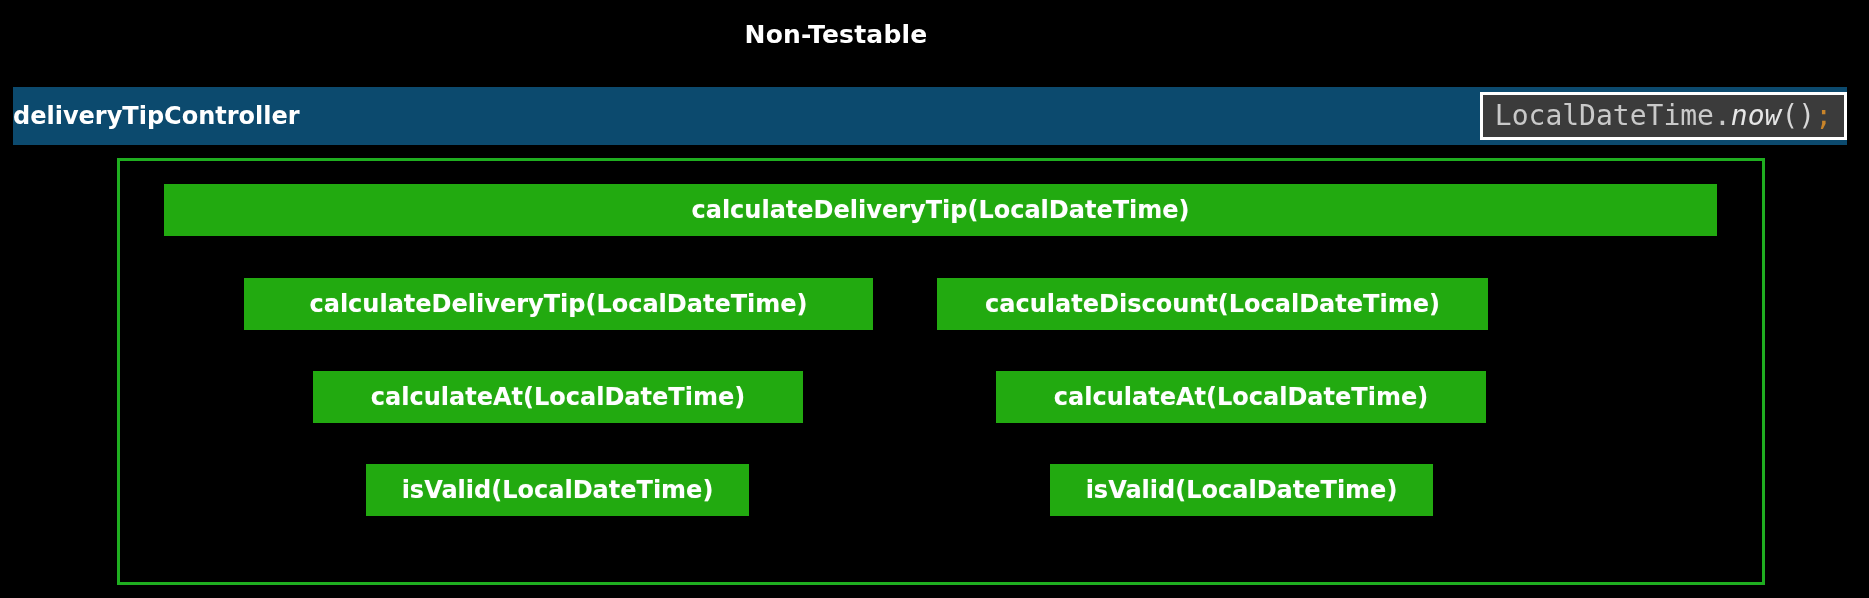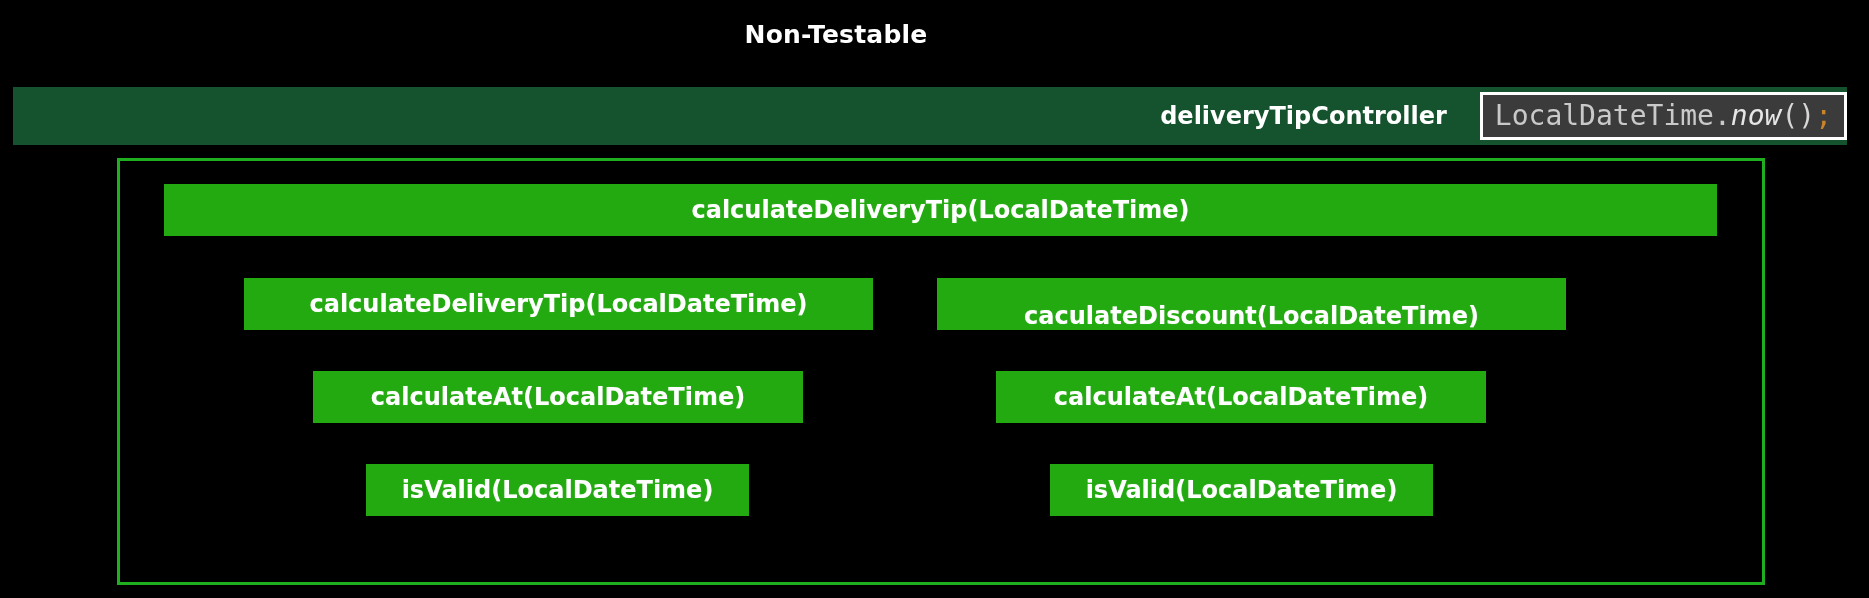--- a/index.html
+++ b/index.html
@@ -36,24 +36,24 @@
     font-family: "DejaVu Sans", sans-serif;
   }
 
   
   .controller-bar {
     position: absolute;
     left: 13px;
     top: 87px;
     width: 1834px;
     height: 58px;
-    background: #14532d;
+    background: #0c4a6e;
     display: flex;
     align-items: center;
-    justify-content: flex-end;
+    justify-content: space-between;
     box-sizing: border-box;
   }
   .controller-label {
     color: #ffffff;
     font-size: 24px;
     font-weight: bold;
     font-family: "DejaVu Sans", sans-serif;
     white-space: nowrap;
   }
   .code-chip {
@@ -114,21 +114,21 @@
     </span>
   </div>
 
   <div class="testable-box" id="testable-box">
       <div class="method-box" style="left: 44px; top: 23px; width: 1553px; height: 52px;">
         <span>calculateDeliveryTip(LocalDateTime)</span>
       </div>
       <div class="method-box" style="left: 124px; top: 117px; width: 629px; height: 52px;">
         <span>calculateDeliveryTip(LocalDateTime)</span>
       </div>
-      <div class="method-box" style="left: 817px; top: 117px; width: 629px; height: 52px; align-items: flex-end;">
+      <div class="method-box" style="left: 817px; top: 117px; width: 551px; height: 52px;">
         <span>caculateDiscount(LocalDateTime)</span>
       </div>
       <div class="method-box" style="left: 193px; top: 210px; width: 490px; height: 52px;">
         <span>calculateAt(LocalDateTime)</span>
       </div>
       <div class="method-box" style="left: 876px; top: 210px; width: 490px; height: 52px;">
         <span>calculateAt(LocalDateTime)</span>
       </div>
       <div class="method-box" style="left: 246px; top: 303px; width: 383px; height: 52px;">
         <span>isValid(LocalDateTime)</span>

